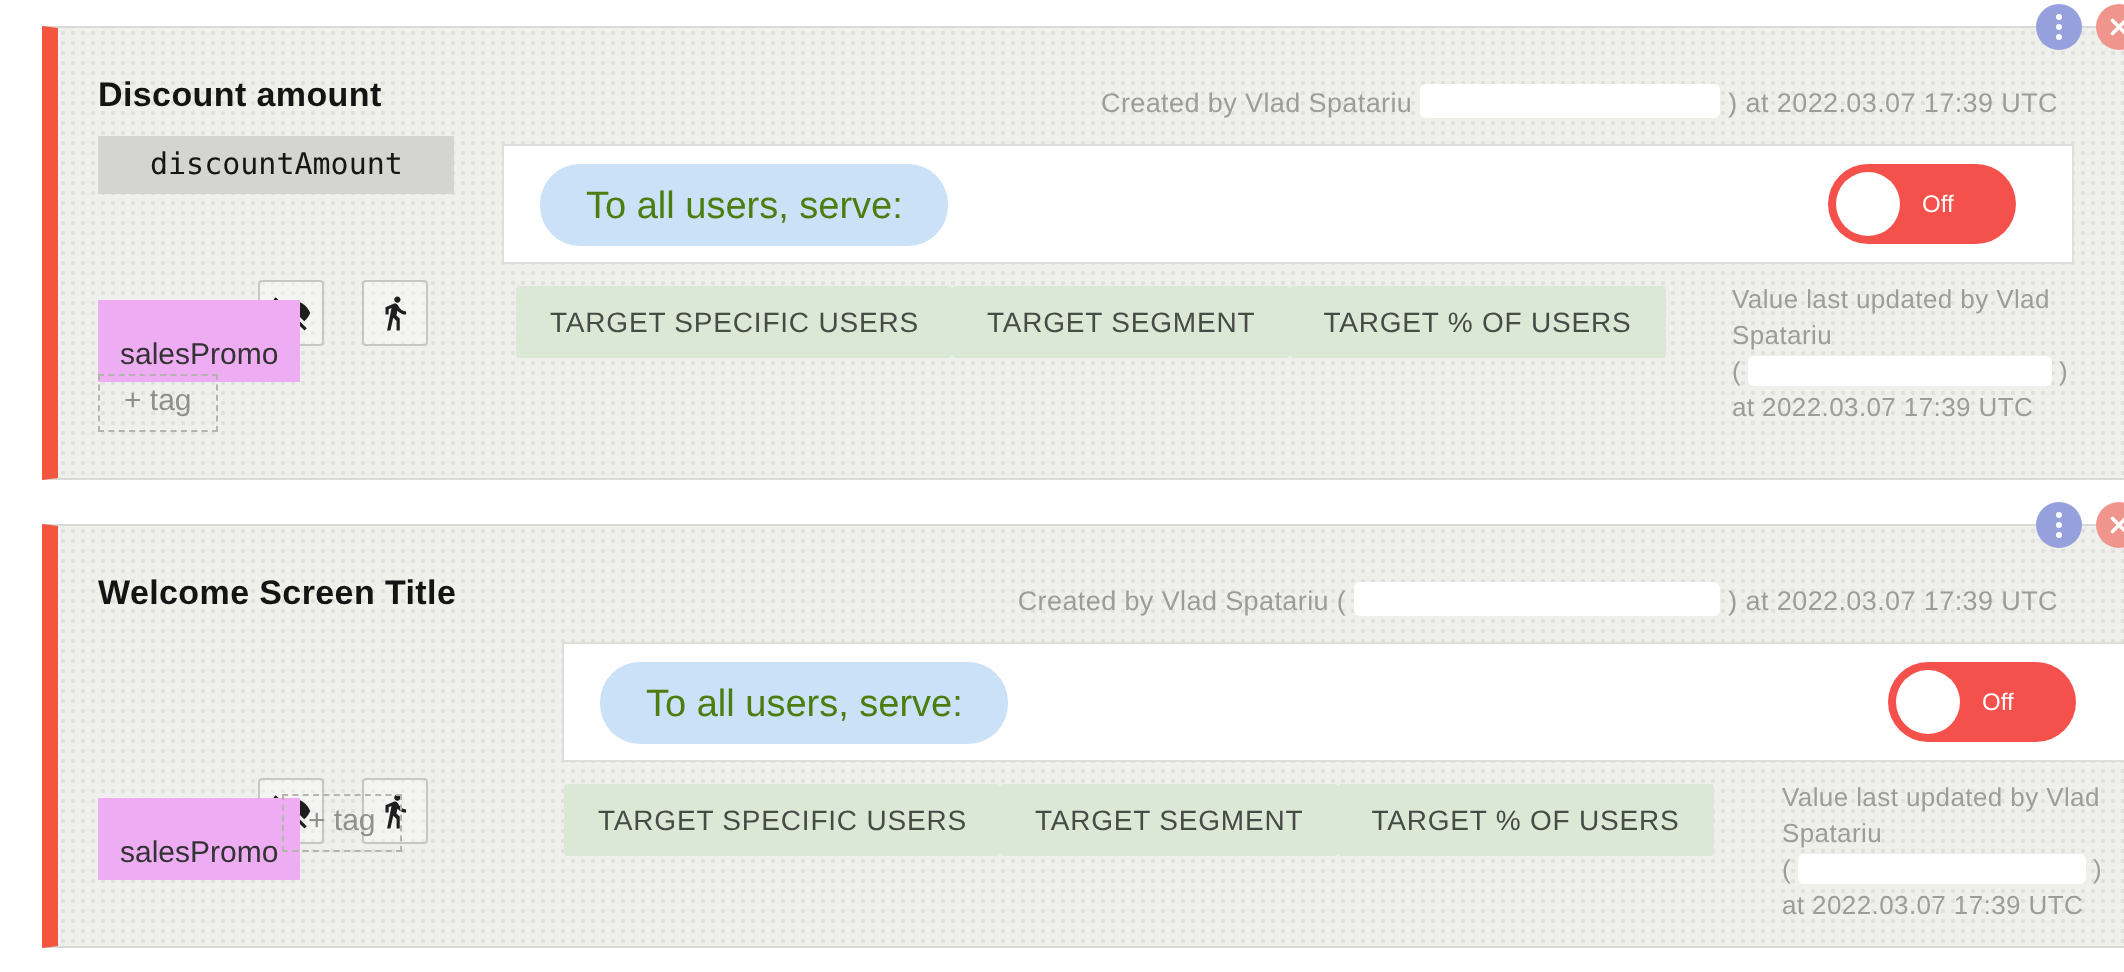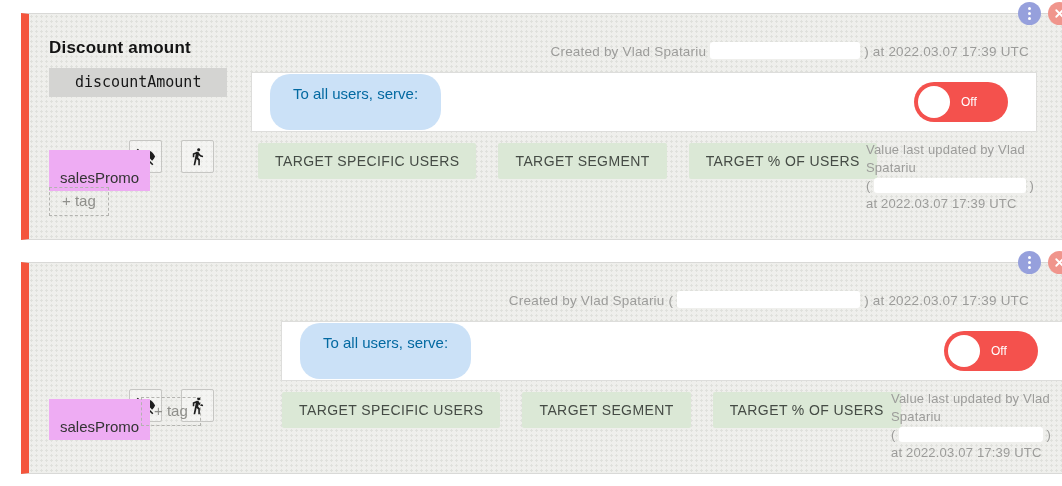--- a/index.html
+++ b/index.html
@@ -44,28 +44,28 @@
   .redact { display:inline-block; background:#ffffff; border-radius:3px; }
   .redact-created { height:17px; margin:0 4px; }
   .card-a .redact-created { width:150px; }
   .card-b .redact-created { width:183px; }
 
   .rulepanel { position:absolute; top:58px; width:786px; height:60px; background:#ffffff;
     border:1px solid #dddddb; display:flex; align-items:center; justify-content:space-between;
     padding:0 28px 0 18px; }
   .card-a .rulepanel { left:222px; }
   .card-b .rulepanel { left:252px; }
-  .servepill { background:#cbe1f7; color:#0369a1; font-size:15px; border-radius:20px;
-    padding:11px 23px 28px; }
+  .servepill { background:#cbe1f7; color:#4d7c0f; font-size:19px; border-radius:20px;
+    padding:11px 23px 8px; }
   .toggle { width:94px; height:40px; border-radius:20px; background:#f4514d; border:none;
     display:flex; align-items:center; cursor:pointer; padding:0; }
   .knob { width:32px; height:32px; border-radius:50%; background:#ffffff; margin-left:4px; }
   .toggle-label { color:#ffffff; font-size:12px; margin-left:11px; }
 
-  .btnrow { position:absolute; top:129px; display:flex; gap:22px; }
+  .btnrow { position:absolute; top:129px; display:flex; }
   .card-a .btnrow { left:229px; }
   .card-b .btnrow { left:253px; }
   .greenbtn { background:#dbe8d6; border:none; border-radius:2px; color:#454b45;
     font-size:14px; letter-spacing:0.4px; padding:0 17px; height:36px; cursor:pointer;
     font-family:"Liberation Sans", sans-serif; white-space:nowrap; }
 
   .valueupd { position:absolute; top:127px; font-size:13px; color:#9c9c9a; line-height:1.38;
     letter-spacing:0.2px; }
   .card-a .valueupd { left:837px; width:168px; }
   .card-b .valueupd { left:862px; width:160px; }
@@ -147,20 +147,21 @@
         <i></i>
         <i></i>
       </span>
   </button>
   <button class="corner-btn closeb">
     <svg width="13" height="13" viewBox="0 0 24 24">
       <path d="M6 6 L18 18 M18 6 L6 18" stroke="#fff" stroke-width="3.4" stroke-linecap="round" fill="none"></path>
     </svg>
   </button>
 
+  <h2 class="title">Welcome Screen Title</h2>
 
   <div class="watch-row">
     <span class="watch-label">watching</span>
     <button class="iconbtn">
       <svg width="21" height="21" viewBox="0 0 24 24" fill="#1e1e1e">
         <path d="M12 7c2.76 0 5 2.24 5 5 0 .65-.13 1.26-.36 1.83l2.92 2.92c1.51-1.26 2.7-2.89 3.43-4.75-1.73-4.39-6-7.5-11-7.5-1.4 0-2.74.25-3.98.7l2.16 2.16C10.74 7.13 11.35 7 12 7zM2 4.27l2.28 2.28.46.46C3.08 8.3 1.78 10.02 1 12c1.73 4.39 6 7.5 11 7.5 1.55 0 3.03-.3 4.38-.84l.42.42L19.73 22 21 20.73 3.27 3 2 4.27zM7.53 9.8l1.55 1.55c-.05.21-.08.43-.08.65 0 1.66 1.34 3 3 3 .22 0 .44-.03.65-.08l1.55 1.55c-.67.33-1.41.53-2.2.53-2.76 0-5-2.24-5-5 0-.79.2-1.53.53-2.2zm4.31-.78 3.15 3.15.02-.16c0-1.66-1.34-3-3-3l-.17.01z"></path>
       </svg>
     </button>
     <button class="iconbtn">
       <svg width="19" height="19" viewBox="0 0 24 24" fill="#1e1e1e">

